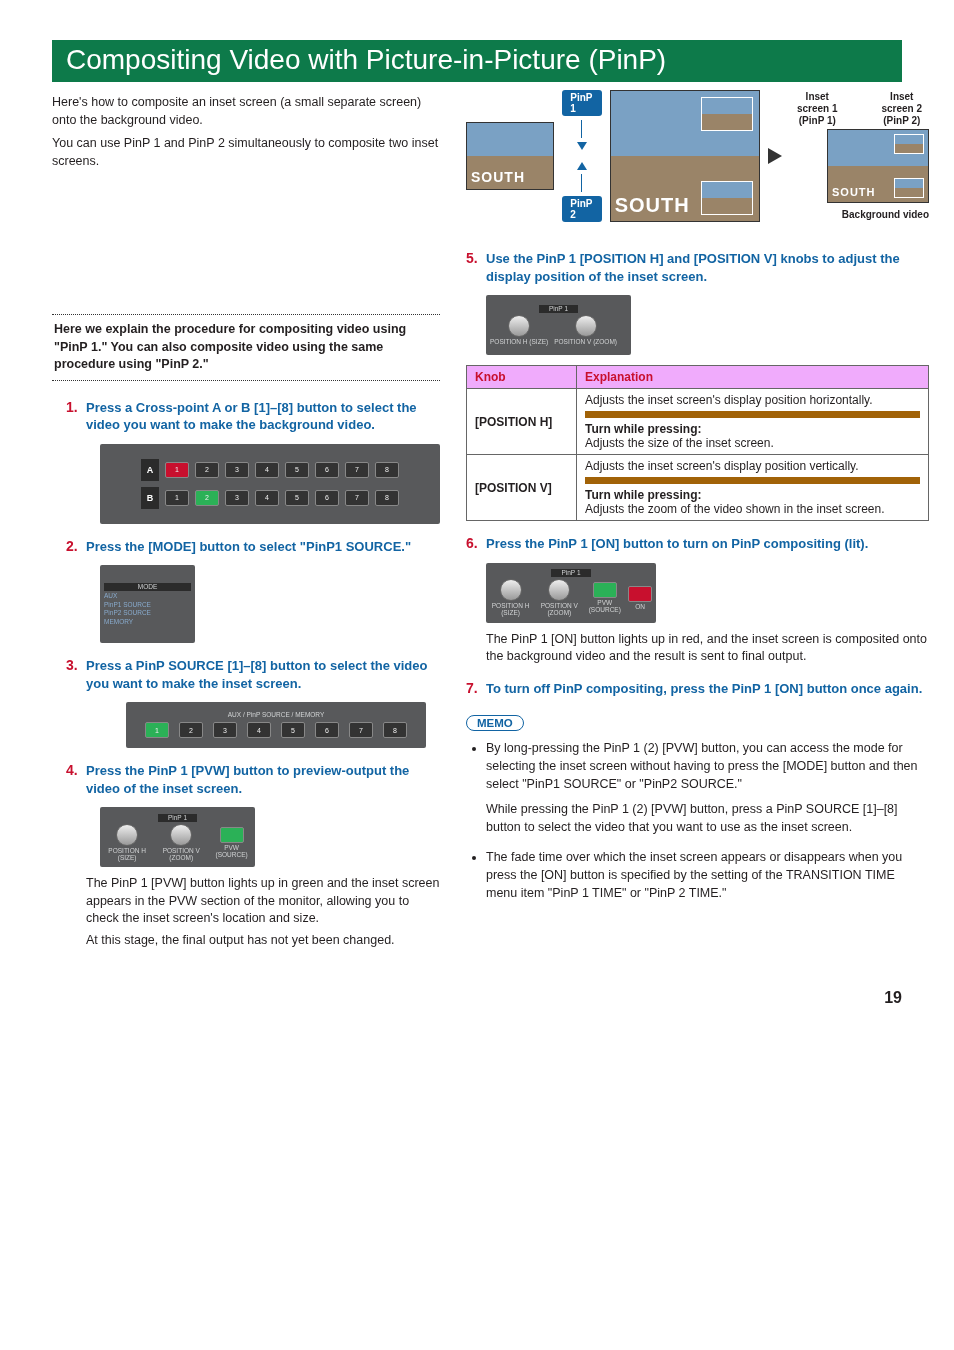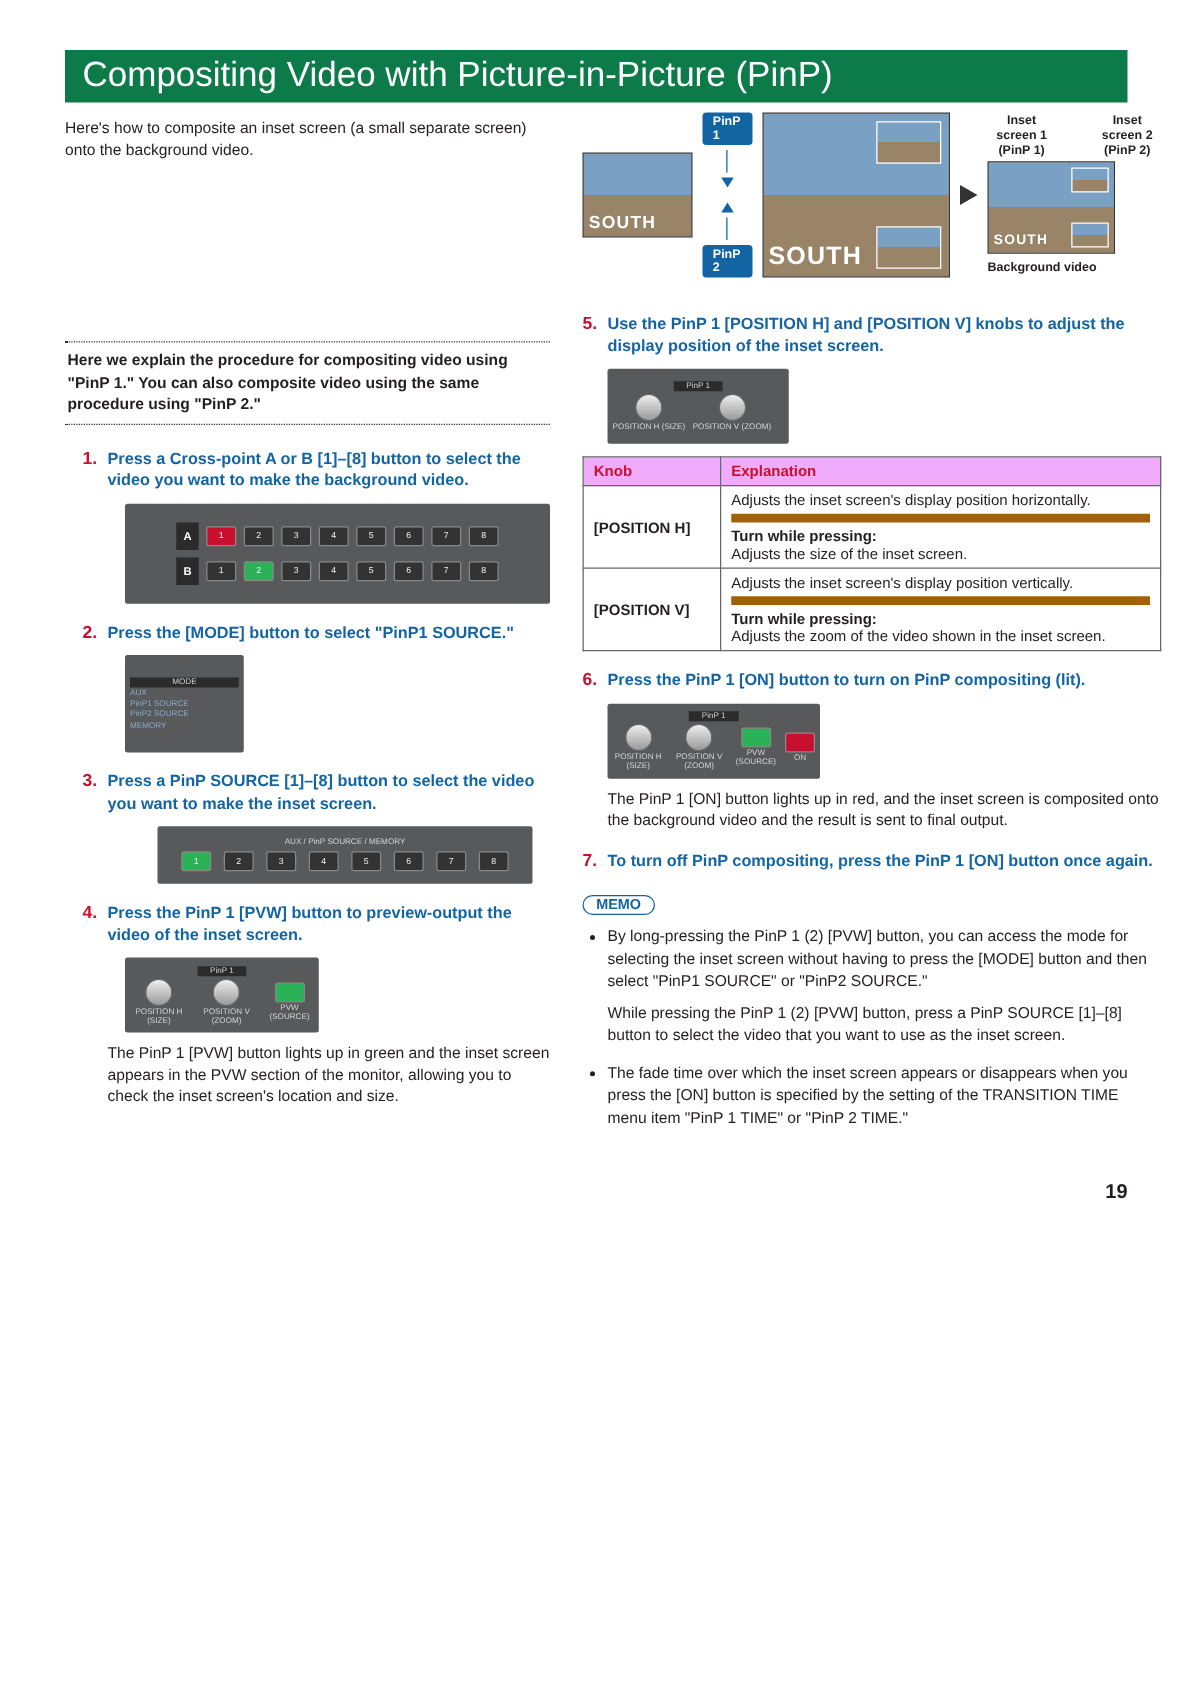--- a/index.html
+++ b/index.html
@@ -146,20 +146,21 @@
 </head>
 <body>
 
 <div class="page">
   <div class="title-bar">Compositing Video with Picture-in-Picture (PinP)</div>
 
   <div class="columns">
 
     <div class="col">
       <div class="intro">Here's how to composite an inset screen (a small separate screen) onto the background video.</div>
+      <div class="intro">You can use PinP 1 and PinP 2 simultaneously to composite two inset screens.</div>
 
       <div style="height:120px"></div>
 
       <div class="note-box">Here we explain the procedure for compositing video using "PinP 1." You can also composite video using the same procedure using "PinP 2."</div>
 
       <div class="step">
         <div class="step-head">
           <div class="step-num">1.</div>
           <div class="step-text">Press a Cross-point A or B [1]–[8] button to select the video you want to make the background video.</div>
         </div>
@@ -242,20 +243,21 @@
 (ZOOM)</div>
               </div>
             <div class="vstack">
                 <div class="btnsq grn"></div>
                 <div class="tiny">PVW
 (SOURCE)</div>
               </div>
           </div>
         </div>
         <div class="step-body">The PinP 1 [PVW] button lights up in green and the inset screen appears in the PVW section of the monitor, allowing you to check the inset screen's location and size.</div>
+        <div class="step-body">At this stage, the final output has not yet been changed.</div>
       </div>
     </div>
 
     <div class="col">
 
       <div class="composite">
         <div class="thumb">
           <span>SOUTH</span>
         </div>
 
@@ -273,21 +275,21 @@
         </div>
 
         <div class="thumb big">
           <span>SOUTH</span>
           <div class="mini"></div>
           <div class="mini mini2"></div>
         </div>
 
         <div class="tri"></div>
 
-        <div style="display:flex;flex-direction:column;gap:2px;align-items:flex-start">
+        <div style="display:flex;flex-direction:column;gap:2px;align-items:flex-end">
           <div class="ln">
             <div class="labels-r">
               <span>Inset screen 1</span><br>
               <span>(PinP 1)</span>
             </div>
             <div class="labels-r">
               <span>Inset screen 2</span><br>
               <span>(PinP 2)</span>
             </div>
           </div>

